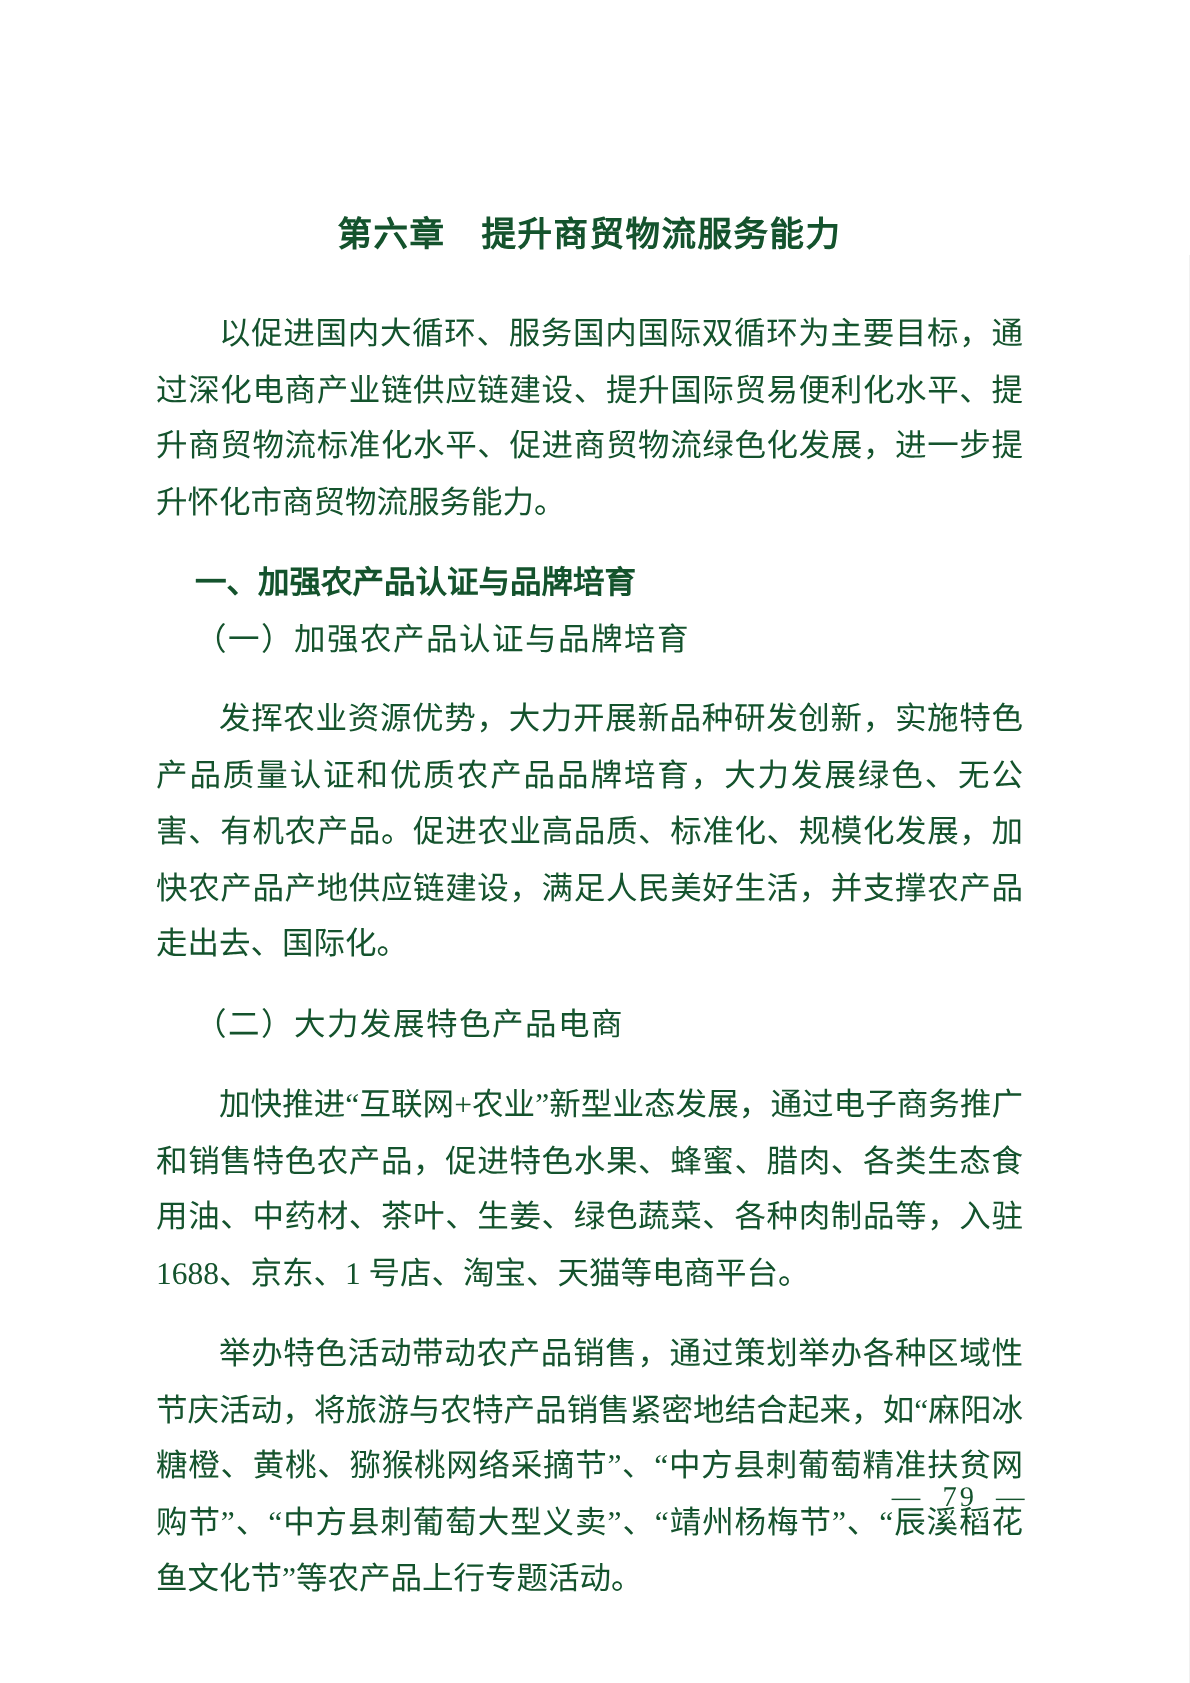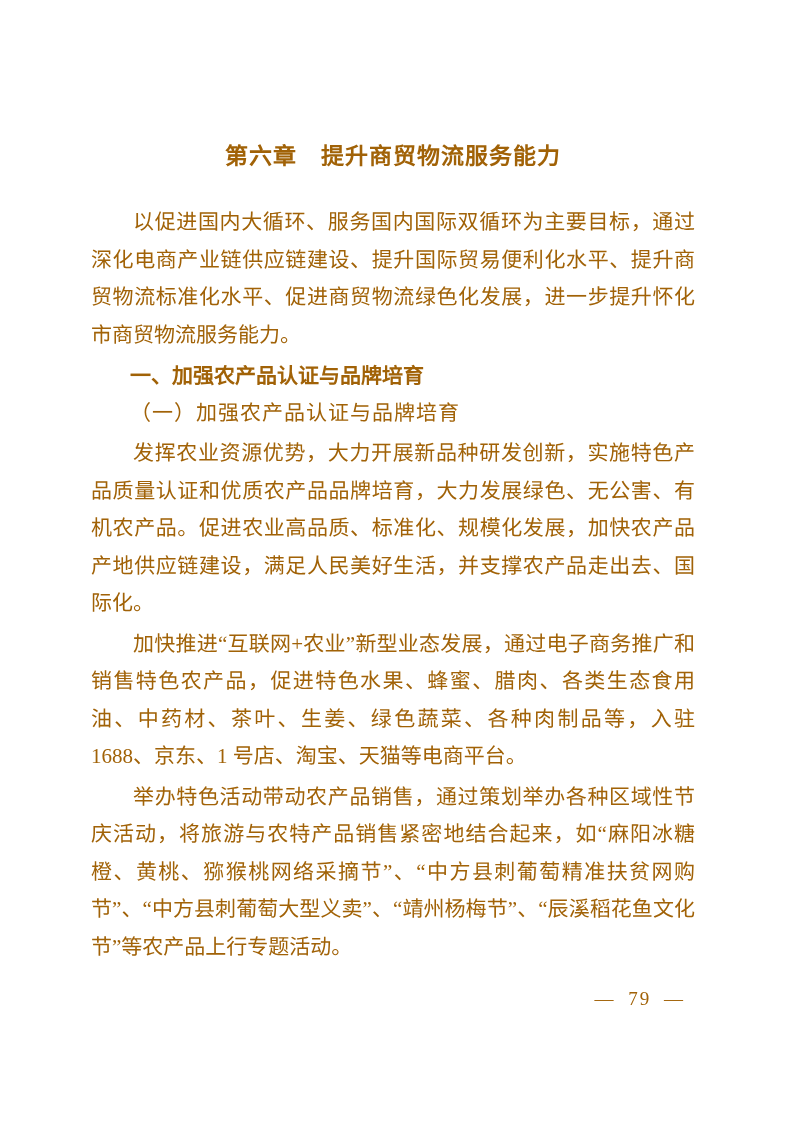--- a/index.html
+++ b/index.html
@@ -6,21 +6,21 @@
     margin: 0;
     padding: 0;
     background: #e8e8e8;
   }
   .page {
     position: relative;
     width: 793px;
     height: 1122px;
     margin: 0 auto;
     background: #ffffff;
-    color: #a16207;
+    color: #14532d;
     overflow: hidden;
   }
   .content {
     position: absolute;
     left: 88px;
     top: 141px;
     width: 610px;
   }
   .chapter-title {
     font-family: "Liberation Sans", sans-serif;
@@ -30,21 +30,21 @@
     text-align: center;
     margin: 0 0 33px 0;
     letter-spacing: 1px;
   }
   .body-para {
     font-family: "Liberation Serif", serif;
     font-size: 21px;
     line-height: 37.5px;
     text-align: justify;
     text-indent: 2em;
-    margin: 3px;
+    margin: 16px;
     overflow-wrap: break-word;
   }
   .section-heading {
     font-family: "Liberation Sans", sans-serif;
     font-weight: bold;
     font-size: 21px;
     line-height: 37.5px;
     text-indent: 2em;
     text-align: left;
     margin: 0;
@@ -79,20 +79,21 @@
     <h1 class="chapter-title">第六章　提升商贸物流服务能力</h1>
 
     <p class="body-para">以促进国内大循环、服务国内国际双循环为主要目标，通过深化电商产业链供应链建设、提升国际贸易便利化水平、提升商贸物流标准化水平、促进商贸物流绿色化发展，进一步提升怀化市商贸物流服务能力。</p>
 
     <h2 class="section-heading">一、加强农产品认证与品牌培育</h2>
 
     <h3 class="sub-heading">（一）加强农产品认证与品牌培育</h3>
 
     <p class="body-para">发挥农业资源优势，大力开展新品种研发创新，实施特色产品质量认证和优质农产品品牌培育，大力发展绿色、无公害、有机农产品。促进农业高品质、标准化、规模化发展，加快农产品产地供应链建设，满足人民美好生活，并支撑农产品走出去、国际化。</p>
 
+    <h3 class="sub-heading">（二）大力发展特色产品电商</h3>
 
     <p class="body-para">加快推进“互联网+农业”新型业态发展，通过电子商务推广和销售特色农产品，促进特色水果、蜂蜜、腊肉、各类生态食用油、中药材、茶叶、生姜、绿色蔬菜、各种肉制品等，入驻1688、京东、1 号店、淘宝、天猫等电商平台。</p>
 
     <p class="body-para">举办特色活动带动农产品销售，通过策划举办各种区域性节庆活动，将旅游与农特产品销售紧密地结合起来，如“麻阳冰糖橙、黄桃、猕猴桃网络采摘节”、“中方县刺葡萄精准扶贫网购节”、“中方县刺葡萄大型义卖”、“靖州杨梅节”、“辰溪稻花鱼文化节”等农产品上行专题活动。</p>
   </div>
 
   <div class="page-number">— 79 —</div>
 </div>
 
 </body></html>

